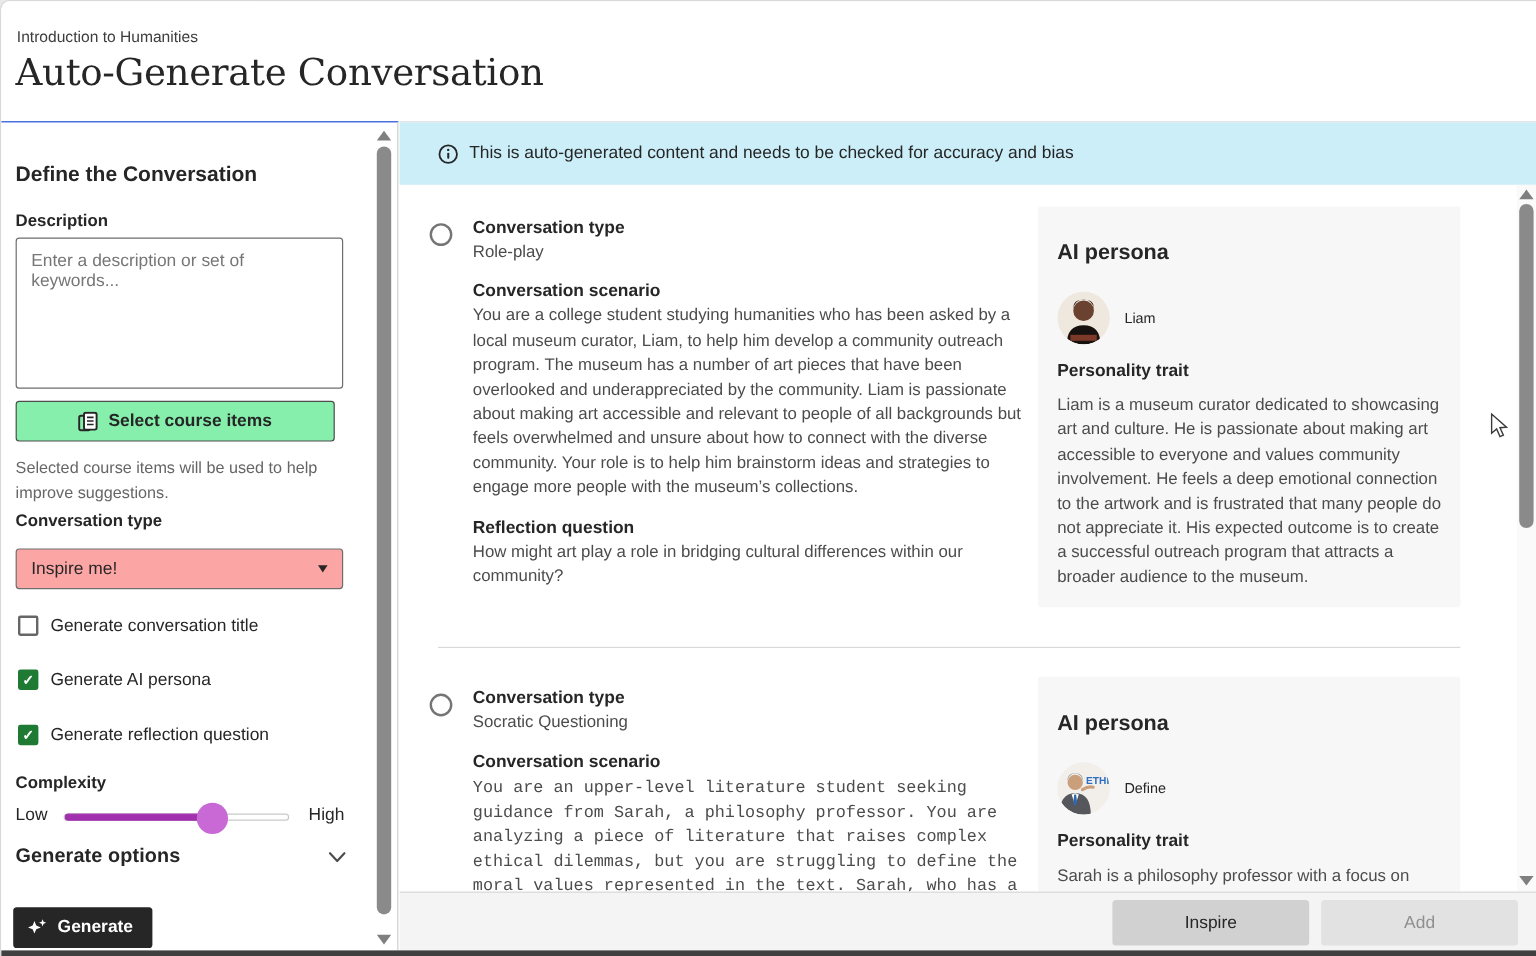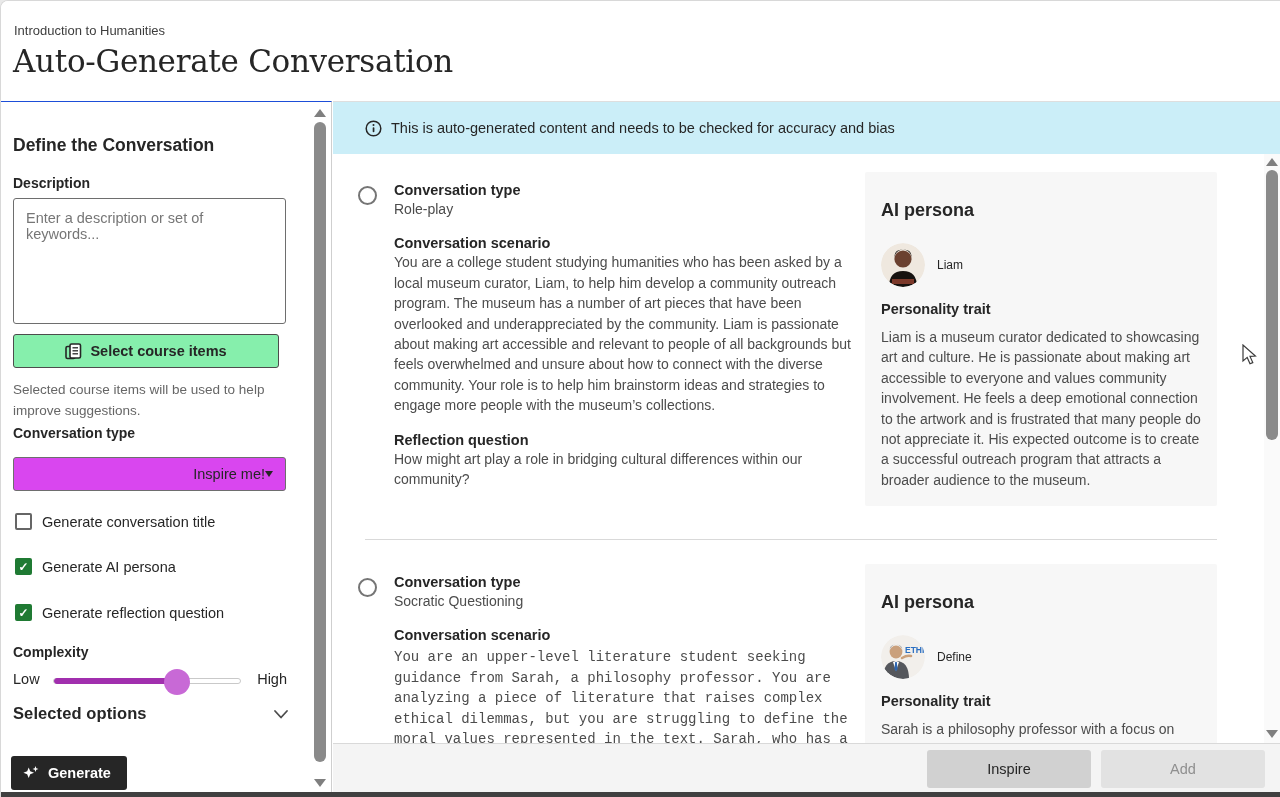--- a/index.html
+++ b/index.html
@@ -17,21 +17,21 @@
   
   .sidebar { position:absolute; left:0; top:100px; width:331px; height:691px; background:#fff; border-right:1px solid #cfcfcf; border-top:1px solid #1d4ed8; }
   .sb-heading { position:absolute; left:12px; top:33px; font-size:17.5px; font-weight:700; }
   .sb-label { font-size:14px; font-weight:700; color:#262626; position:absolute; left:12px; }
   .lbl-desc { top:73px; }
   .desc-box { position:absolute; left:12px; top:96px; width:273px; height:126px; border:1px solid #6e6e6e; border-radius:3px; resize:none; font-family:"Liberation Sans",sans-serif; font-size:14.5px; padding:11px 12px; color:#262626; }
   .desc-box::placeholder { color:#767676; }
   .select-course-btn { position:absolute; left:12px; top:232px; width:266px; height:34px; background:#86efac; border:1px solid #4c4c4c; border-radius:3px; display:flex; align-items:center; justify-content:center; gap:8px; font-size:14.5px; font-weight:700; color:#262626; cursor:pointer; }
   .helper { position:absolute; left:12px; top:277px; width:280px; font-size:13.5px; line-height:21px; color:#666; }
   .lbl-convtype { top:323px; }
-  .sb-select { position:absolute; left:12px; top:355px; width:273px; height:34px; border:1px solid #6e6e6e; border-radius:3px; background:#d946ef; display:flex; align-items:center; padding:0 12px; font-size:14.5px; color:#262626; cursor:pointer;text-align:right; }
+  .sb-select { position:absolute; left:12px; top:355px; width:273px; height:34px; border:1px solid #6e6e6e; border-radius:3px; background:#fca5a5; display:flex; align-items:center; padding:0 12px; font-size:14.5px; color:#262626; cursor:pointer; }
   .sb-select .grow { flex:1; }
   .caret { width:0; height:0; border-left:4.5px solid transparent; border-right:4.5px solid transparent; border-top:6px solid #262626; }
   .cb-row { position:absolute; left:14px; display:flex; align-items:center; gap:10px; }
   .cb-row-1 { top:411px; } .cb-row-2 { top:456px; } .cb-row-3 { top:502px; }
   .cb { width:17px; height:17px; border:2px solid #666; border-radius:2px; background:#fff; display:flex; align-items:center; justify-content:center; cursor:pointer; flex:0 0 auto; }
   .cb.checked { background:#1f7a33; border-color:#1f7a33; }
   .cb .tick { color:#fff; font-size:12px; font-weight:700; line-height:1; }
   .cb-label { font-size:14.5px; color:#262626; }
   .lbl-complexity { top:542px; }
   .slider-row { position:absolute; left:12px; top:566px; width:274px; height:26px; }
@@ -140,21 +140,21 @@
     <div class="slider-row">
       <span class="slider-low">Low</span>
       <div class="slider-track">
         <div class="slider-fill" style="width:66%;"></div>
         <div class="slider-thumb" style="left:calc(66% - 13px);"></div>
       </div>
       <span class="slider-high">High</span>
     </div>
 
     <div class="advanced">
-      <span class="adv-label">Selected options</span>
+      <span class="adv-label">Generate options</span>
       <span class="chevron">
         <svg width="16" height="16" viewBox="0 0 16 16">
             <polyline points="2,5 8,11.5 14,5" fill="none" stroke="#4c4c4c" stroke-width="1.8" stroke-linecap="round" stroke-linejoin="round"></polyline>
           </svg>
       </span>
     </div>
 
     <button class="generate-btn">
       <span style="display:flex;">
         <svg width="17" height="17" viewBox="0 0 17 17">

